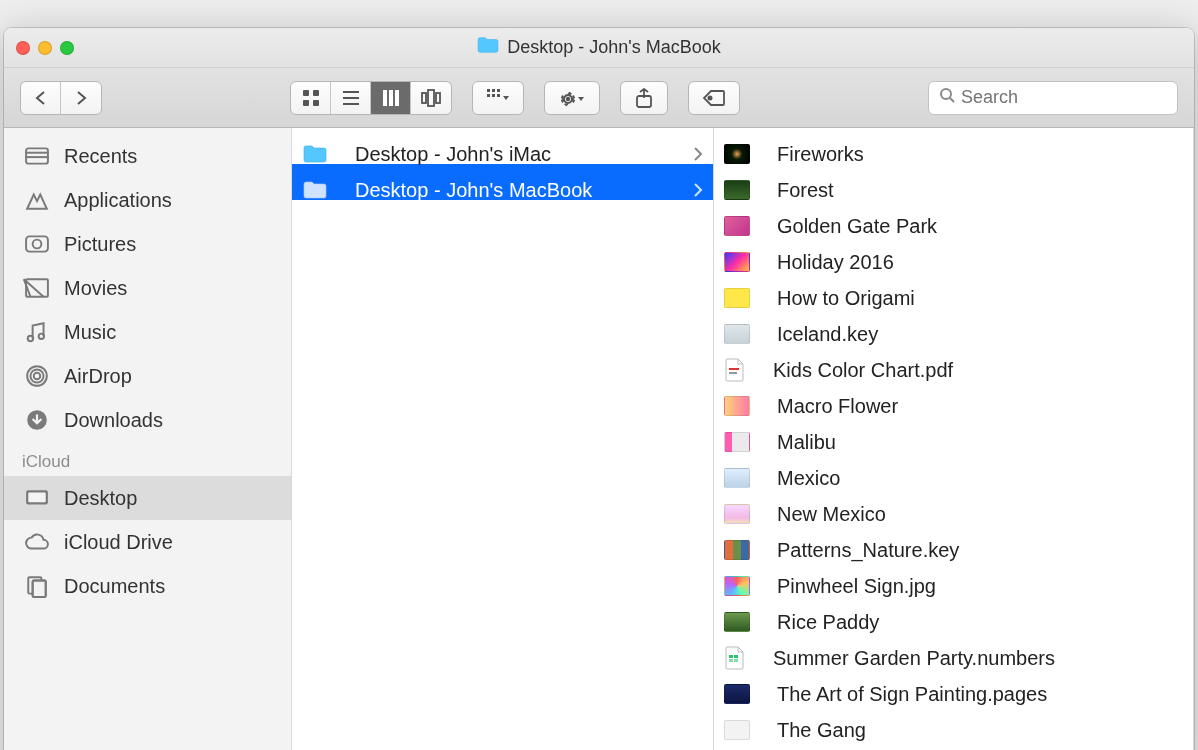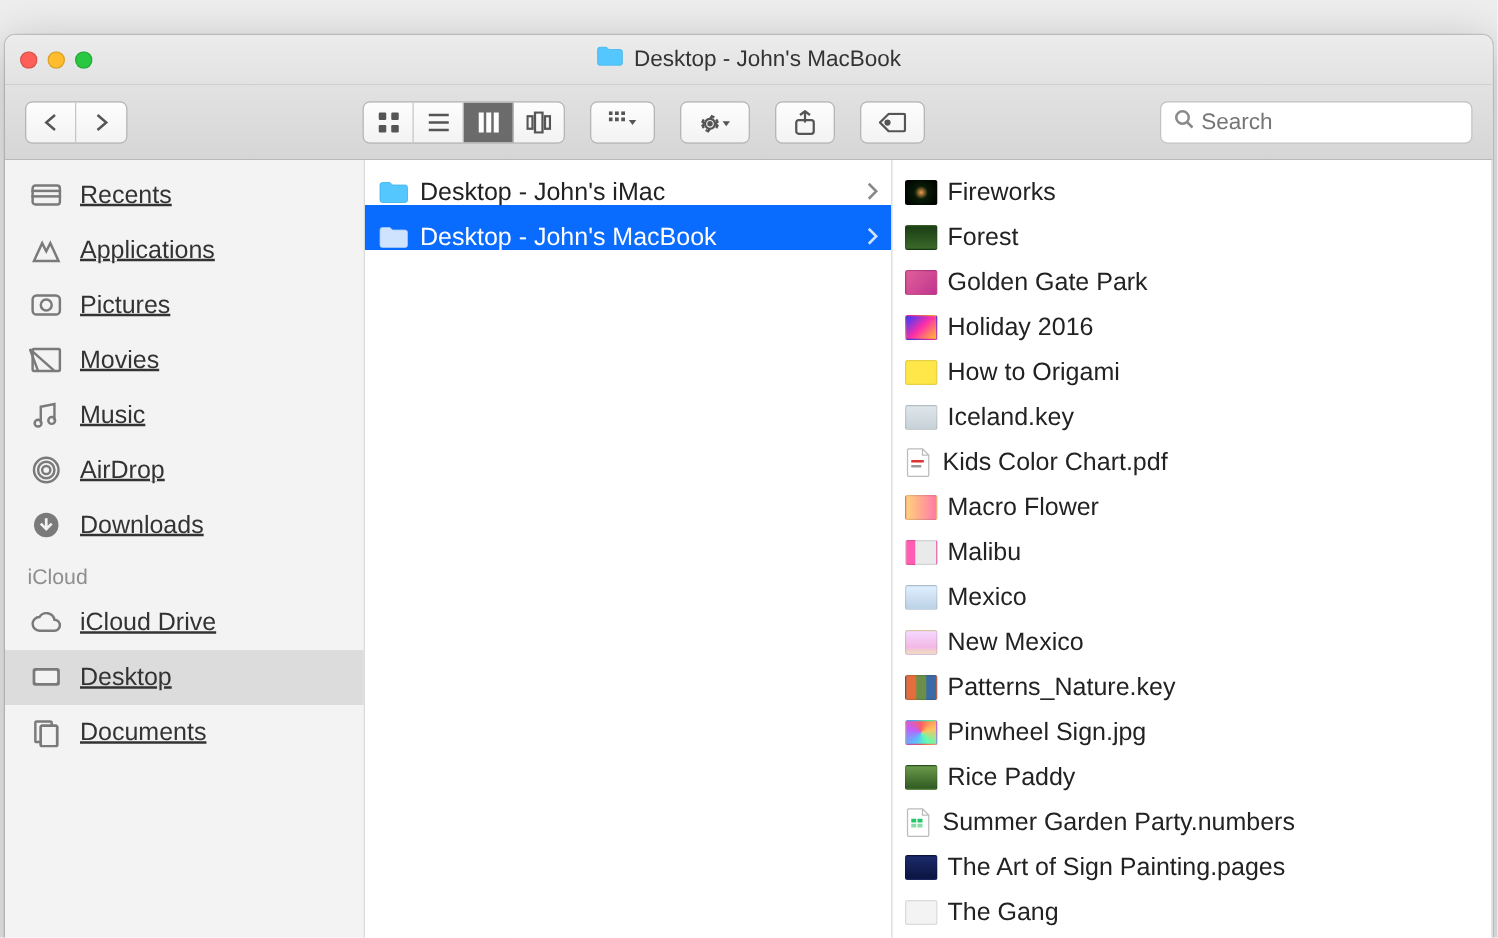--- a/index.html
+++ b/index.html
@@ -107,39 +107,38 @@
   }
   .sidebar .section-label {
     font-size: 17px; color: #8e8e8e;
     padding: 10px 18px 4px;
   }
   .sb-item {
     display: flex; align-items: center; gap: 12px;
     padding: 9px 18px;
     font-size: 20px; color: #333;
     cursor: default;
-    text-decoration: underline;
   }
   .sb-item.selected { background: #dcdcdc; }
   .sb-icon { width: 30px; height: 26px; display:flex; align-items:center; justify-content:center; color:#7a7a7a; }
   .sb-icon svg { width: 28px; height: 24px; }
   
   .columns {
     flex: 1; display: flex; min-width: 0;
     background: #fff;
   }
   .col {
     border-right: 1px solid #d9d9d9;
     overflow: auto;
     min-width: 0;
   }
   .col-0 { width: 422px; }
   .col-1 { flex: 1; }
   .row {
-    display: flex; align-items: center; gap: 8px;
+    display: flex; align-items: center; gap: 27px;
     padding: 20px 10px 4px 10px;
     font-size: 20px; color: #222;
     height: 36px;
   }
   .row.selected {
     background: #0a6cff; color: #fff;
   }
   .row .chev {
     margin-left: auto;
     color: #888;
@@ -332,36 +331,36 @@
         <div class="sb-item">
           <span class="sb-icon">
             <svg viewBox="0 0 24 22" fill="none" stroke="currentColor" stroke-width="1.8">
               <circle cx="12" cy="11" r="9" fill="currentColor" stroke="none"></circle>
               <path d="M12 6 v7 M8 10 l4 4 4-4" stroke="#f3f3f3" stroke-width="2"></path>
             </svg>
           </span>
           <span>Downloads</span>
         </div>
         <div class="section-label">iCloud</div>
-        <div class="sb-item">
-          <span class="sb-icon">
-            <svg viewBox="0 0 24 22" fill="none" stroke="currentColor" stroke-width="1.8">
-              <path d="M7 17 a5 5 0 0 1 0-10 a6 6 0 0 1 11 2 a4 4 0 0 1 0 8 Z"></path>
-            </svg>
-          </span>
-          <span>iCloud Drive</span>
-        </div>
         <div class="sb-item selected">
           <span class="sb-icon">
             <svg viewBox="0 0 24 22" fill="none" stroke="currentColor" stroke-width="1.8">
               <rect x="2" y="4" width="20" height="13" rx="2" fill="currentColor" stroke="none"></rect>
               <rect x="4" y="6" width="16" height="9" rx="1" fill="#f3f3f3" stroke="none"></rect>
             </svg>
           </span>
           <span>Desktop</span>
+        </div>
+        <div class="sb-item">
+          <span class="sb-icon">
+            <svg viewBox="0 0 24 22" fill="none" stroke="currentColor" stroke-width="1.8">
+              <path d="M7 17 a5 5 0 0 1 0-10 a6 6 0 0 1 11 2 a4 4 0 0 1 0 8 Z"></path>
+            </svg>
+          </span>
+          <span>iCloud Drive</span>
         </div>
         <div class="sb-item">
           <span class="sb-icon">
             <svg viewBox="0 0 24 22" fill="none" stroke="currentColor" stroke-width="1.8">
               <rect x="4" y="3" width="12" height="15" rx="1"></rect>
               <rect x="8" y="6" width="12" height="15" rx="1" fill="#f3f3f3"></rect>
               <rect x="8" y="6" width="12" height="15" rx="1"></rect>
             </svg>
           </span>
           <span>Documents</span>

